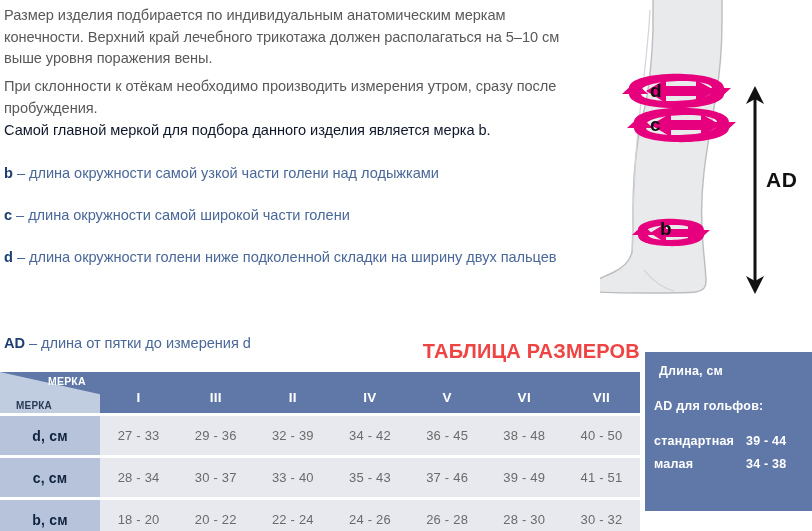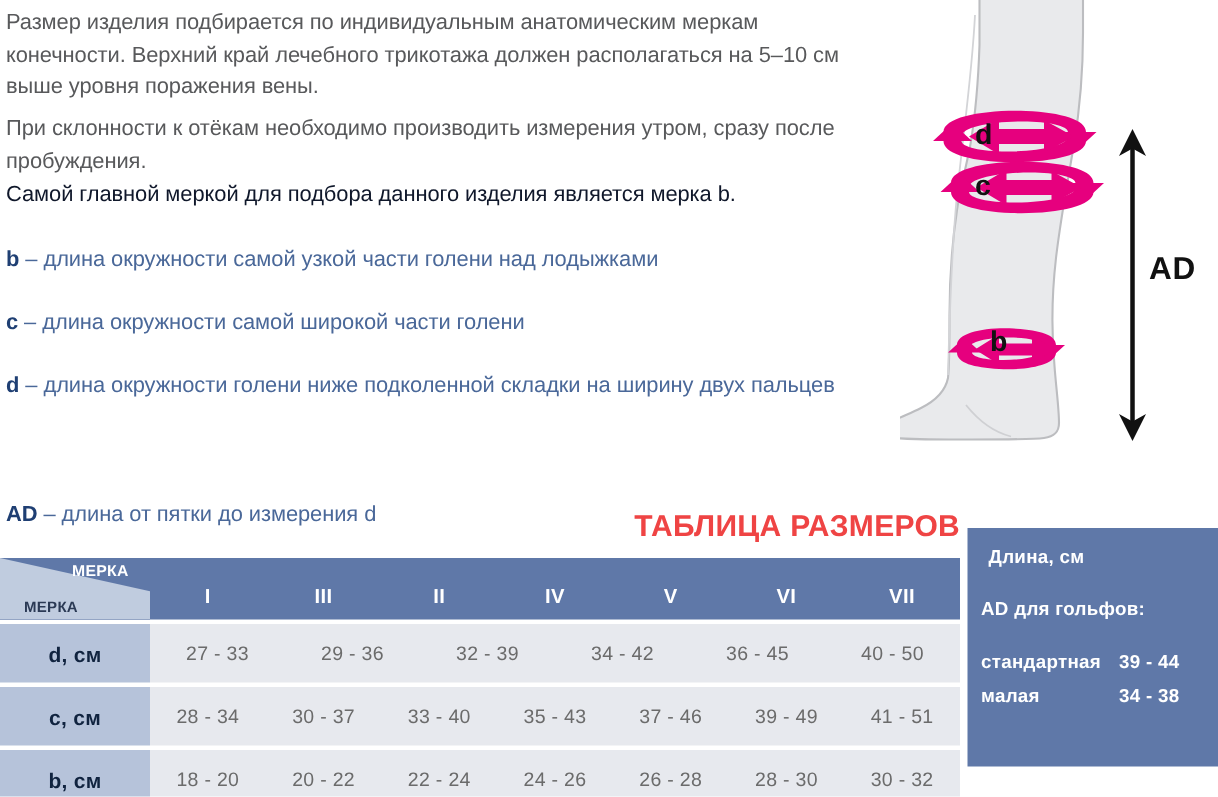--- a/index.html
+++ b/index.html
@@ -370,20 +370,21 @@
   </div>
 
   <div class="body-row">
     <div class="row-label">d, см</div>
     <div class="row-cells">
       <div class="cell">27 - 33</div>
       <div class="cell">29 - 36</div>
       <div class="cell">32 - 39</div>
       <div class="cell">34 - 42</div>
       <div class="cell">36 - 45</div>
+      <div class="cell">38 - 48</div>
       <div class="cell">40 - 50</div>
     </div>
   </div>
 
   <div class="body-row">
     <div class="row-label">с, см</div>
     <div class="row-cells">
       <div class="cell">28 - 34</div>
       <div class="cell">30 - 37</div>
       <div class="cell">33 - 40</div>

